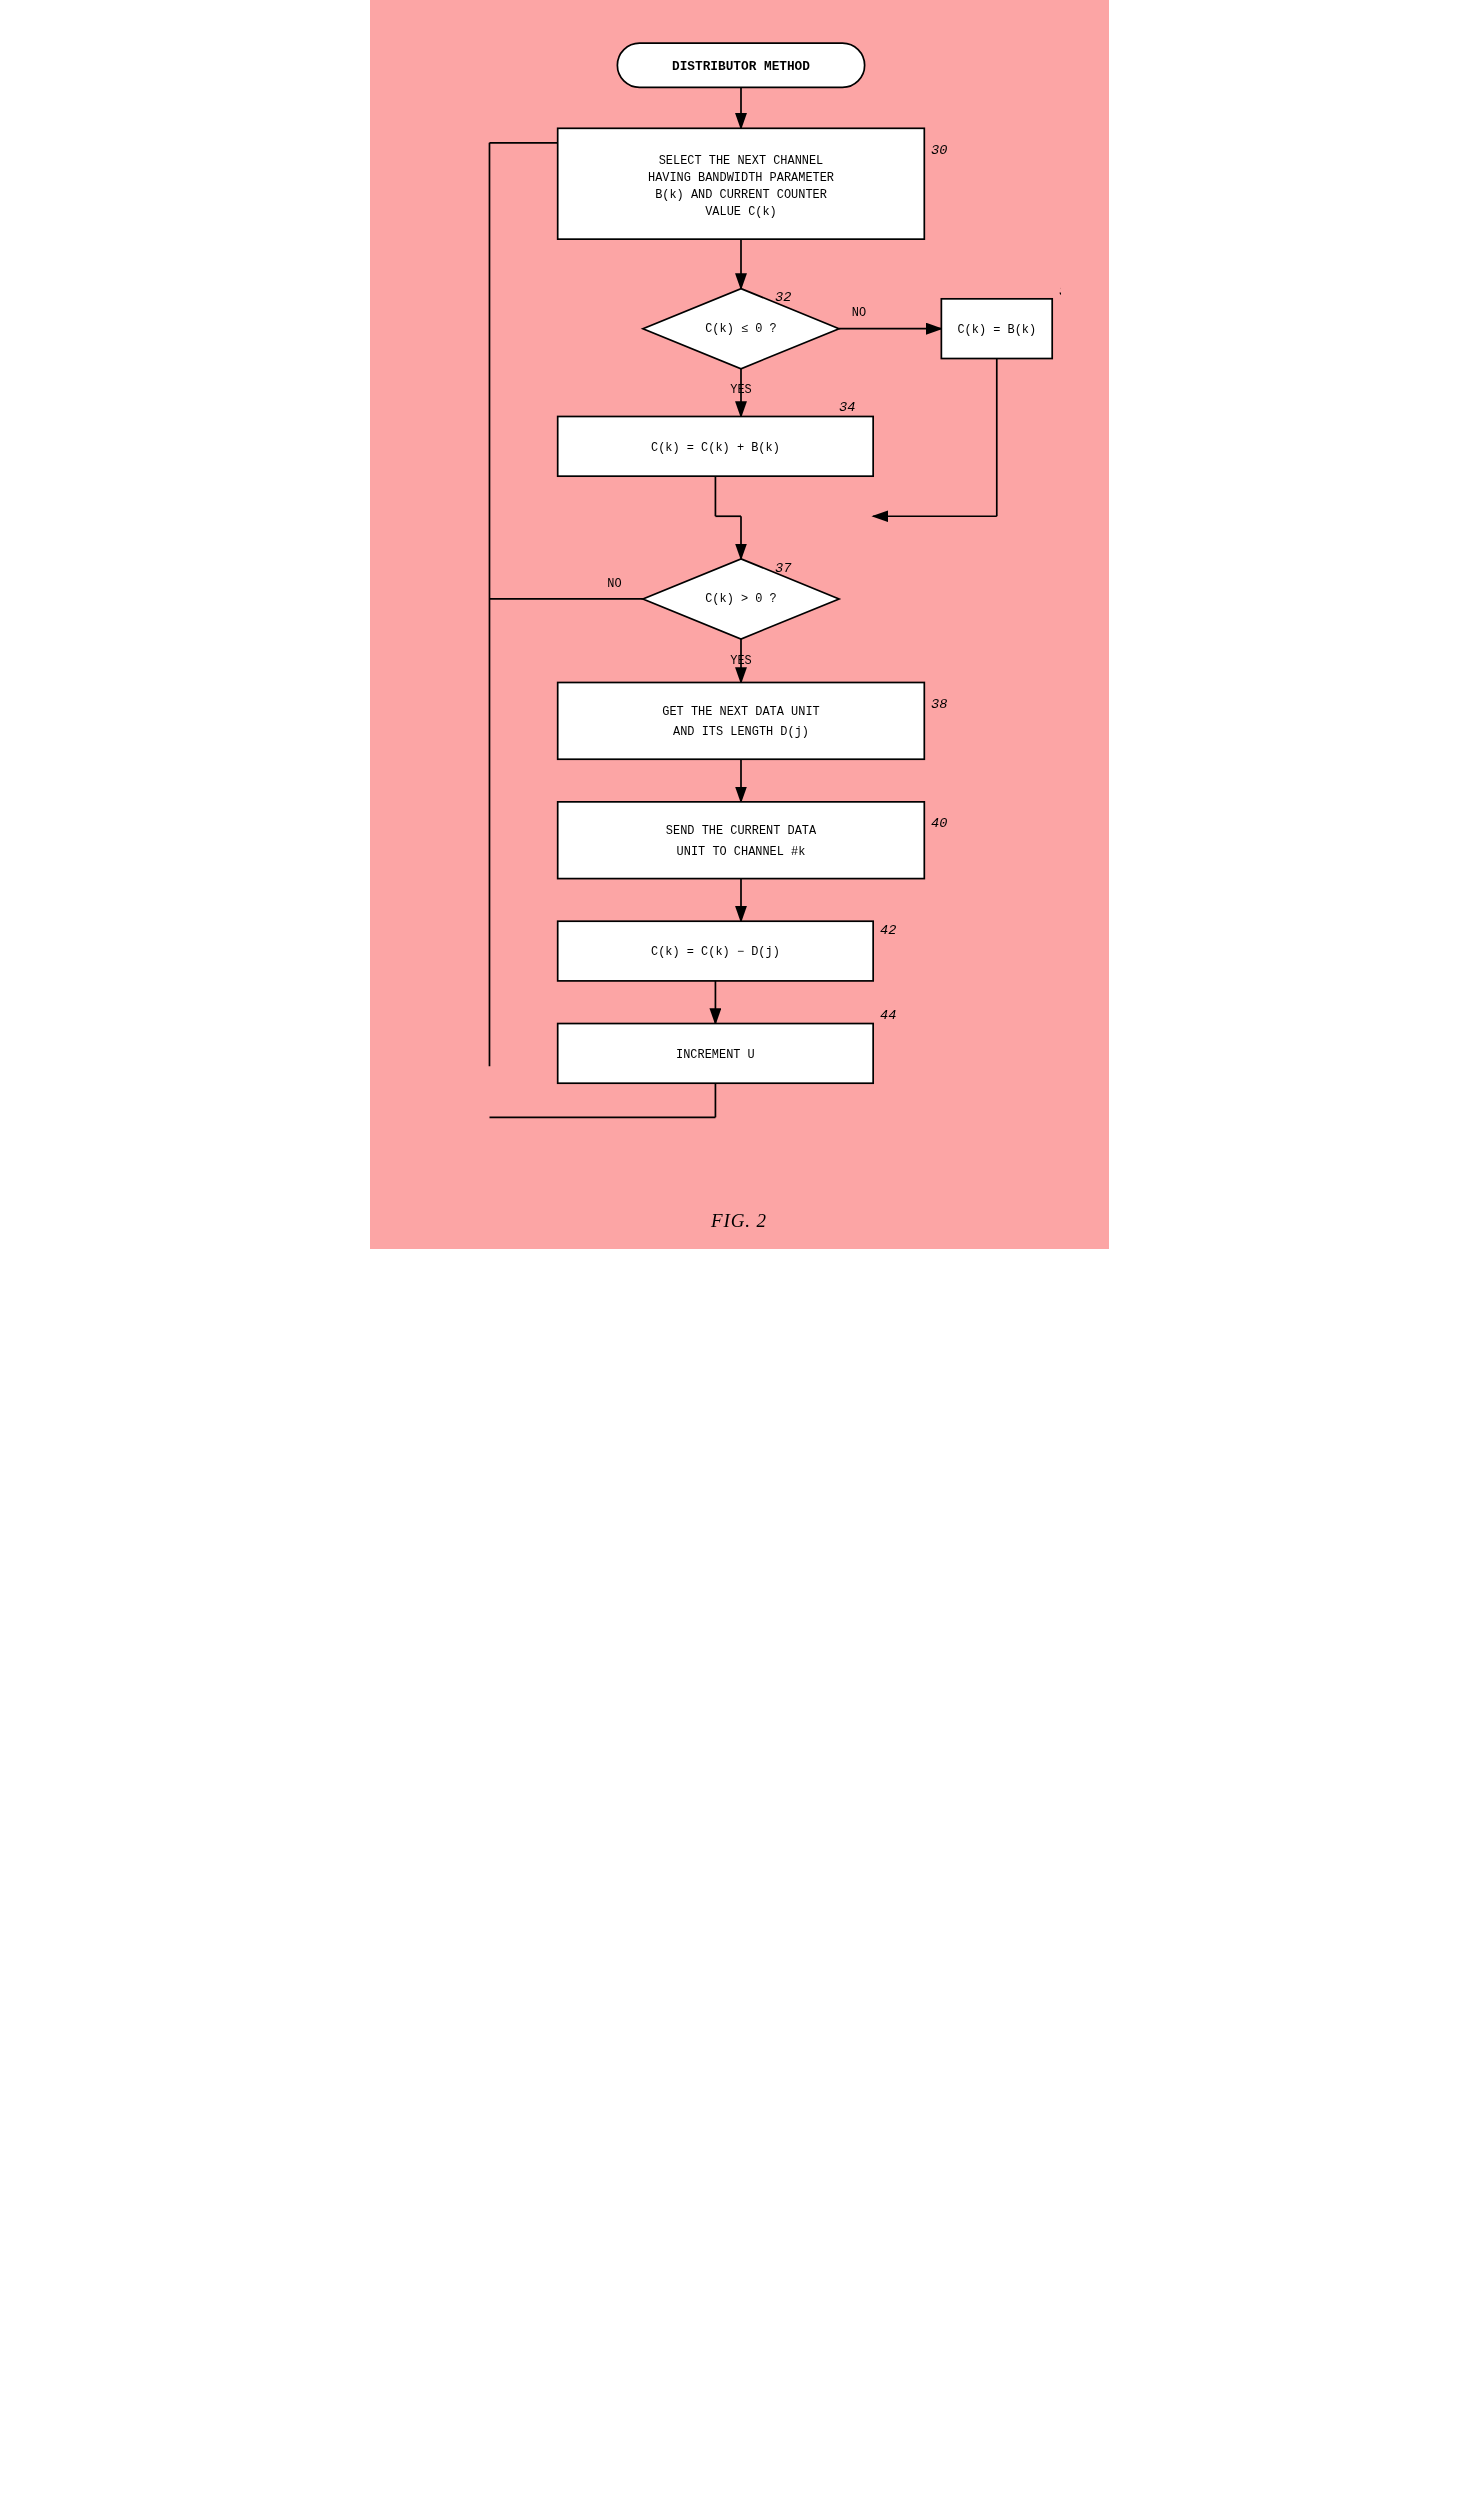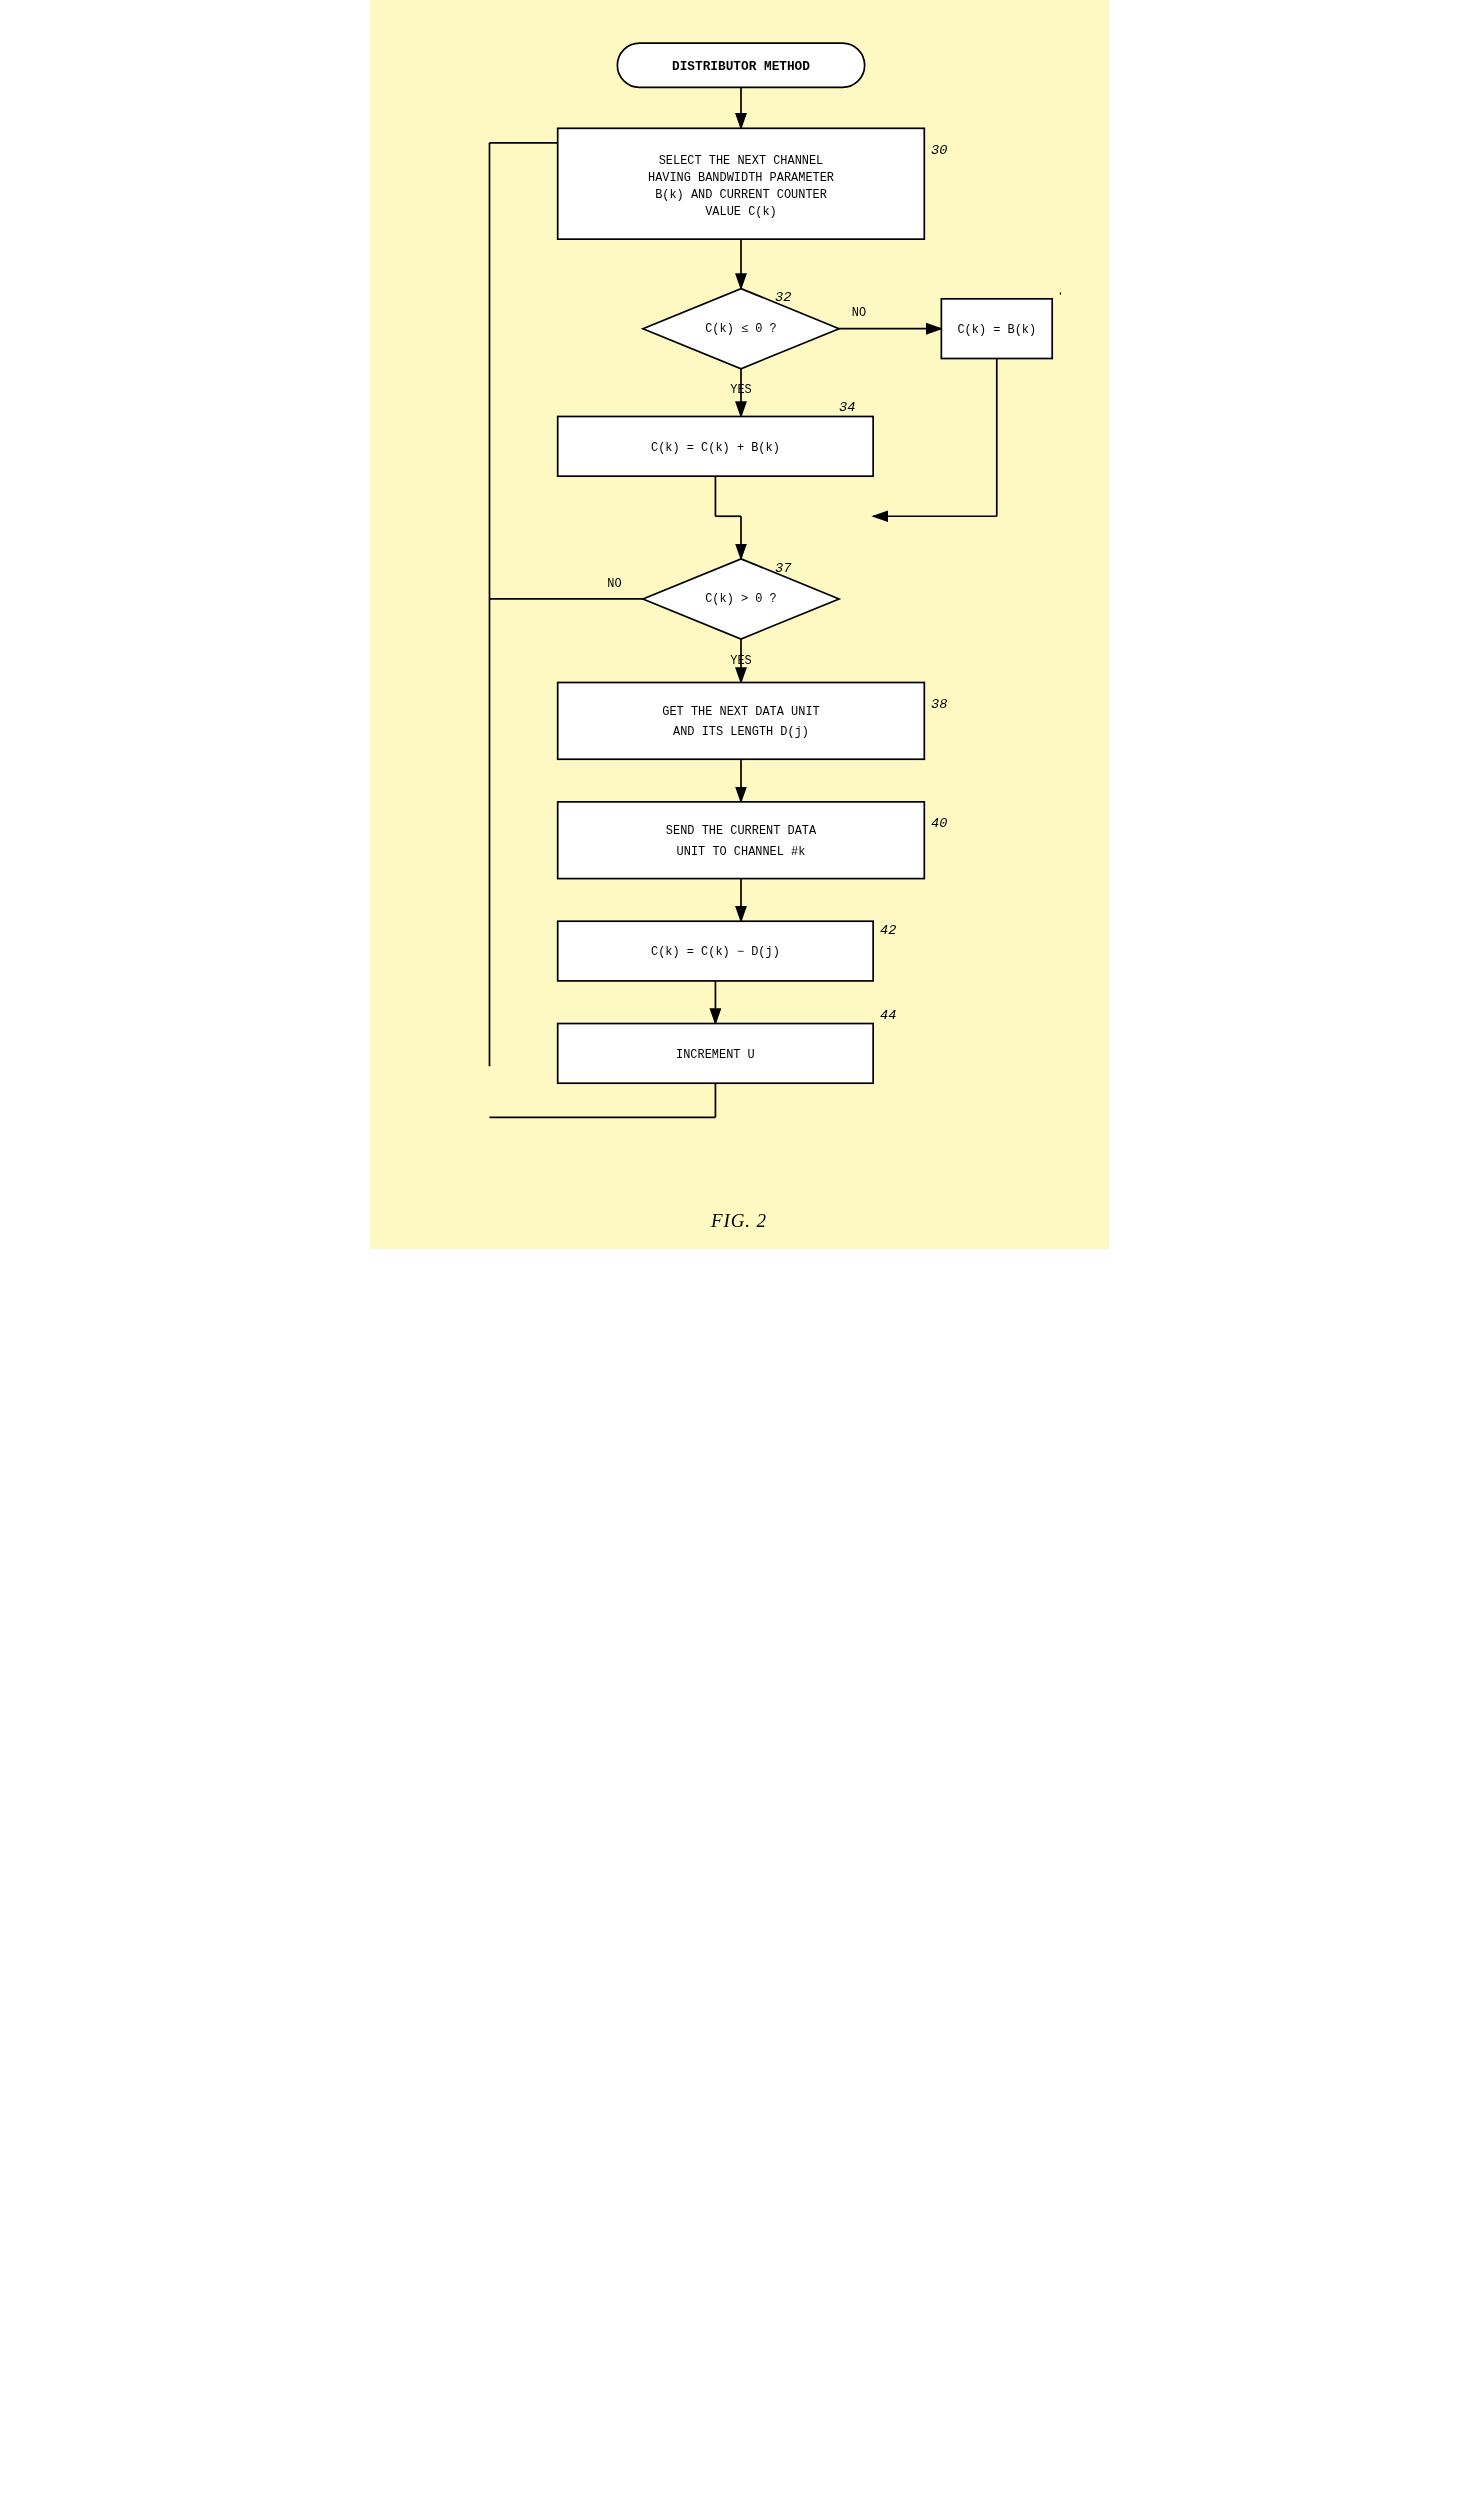--- a/index.html
+++ b/index.html
@@ -8,21 +8,21 @@
       font-family: 'Courier New', Courier, monospace;
       display: flex;
       justify-content: center;
       align-items: flex-start;
       min-height: 100vh;
     }
     .page {
       width: 739px;
       height: 1249px;
       position: relative;
-      background: #fef9c3;
+      background: #fca5a5;
     }
     
     .flowchart {
       position: absolute;
       top: 25.6px;
       left: 51px;
       width: 640px;
       height: 1151px;
     }
     

